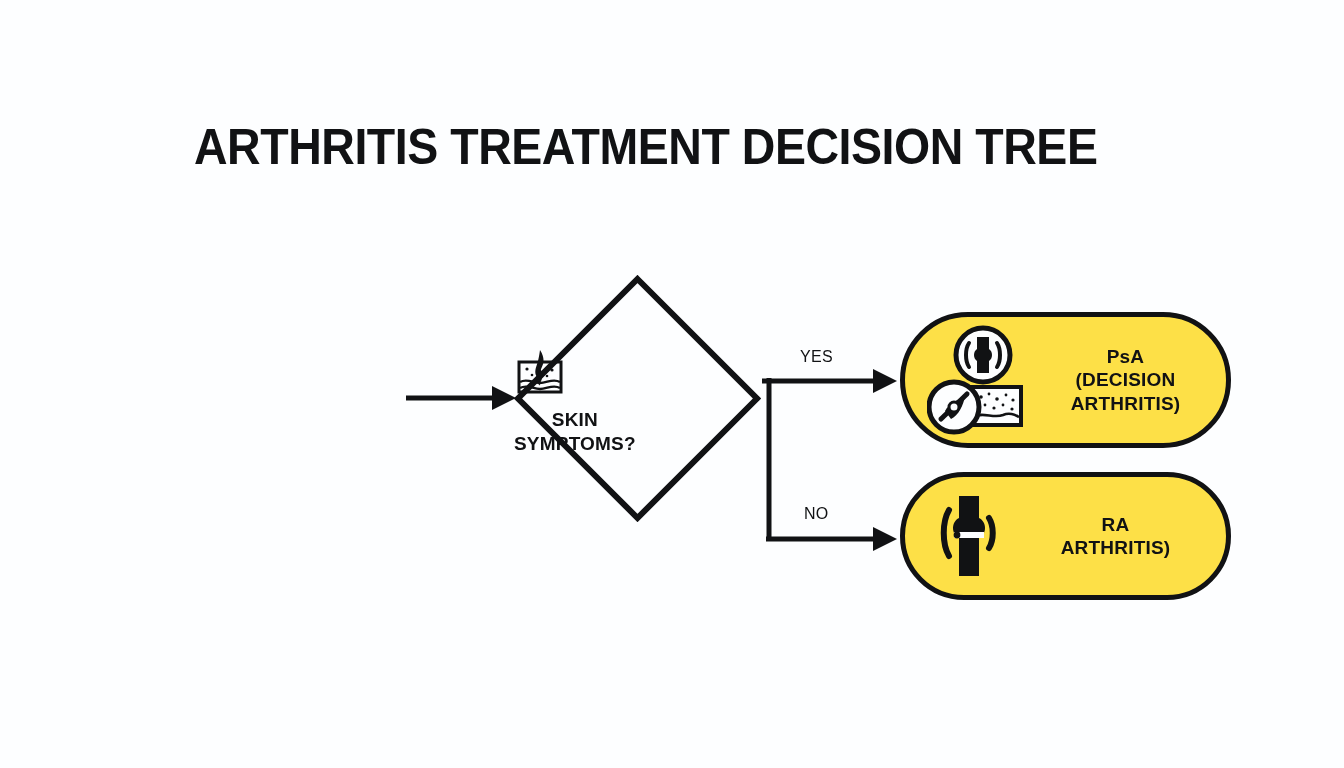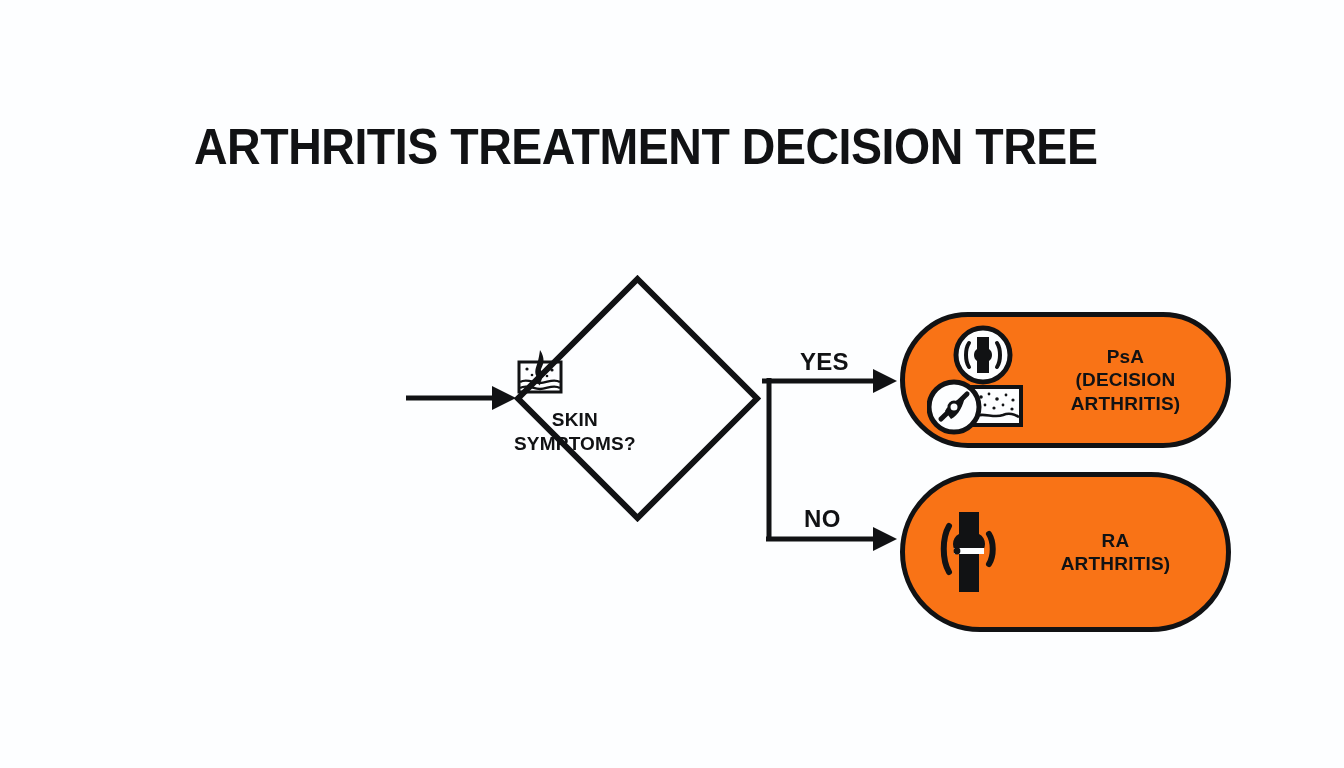--- a/index.html
+++ b/index.html
@@ -31,21 +31,21 @@
     color: #111214;
     white-space: nowrap;
     transform: scaleX(0.93);
     transform-origin: left top;
   }
 
   
   .node {
     position: absolute;
     box-sizing: border-box;
-    background: #f97316;
+    background: #fde047;
     border: 5px solid #111214;
     display: flex;
     align-items: center;
   }
   .node-pill {
     border-radius: 999px;
   }
   .node-label {
     font-weight: bold;
     color: #111214;
@@ -106,43 +106,43 @@
   #node-psa .node-label {
     font-size: 19px;
     flex: 1;
     margin-left: 8px;
     margin-right: 10px;
   }
   #node-ra {
     left: 900px;
     top: 472px;
     width: 331px;
-    height: 160px;
+    height: 128px;
     padding-left: 32px;
   }
   #node-ra .node-label {
     font-size: 19px;
     flex: 1;
     margin-left: 14px;
     margin-right: 10px;
   }
 
   
   #connectors {
     position: absolute;
     left: 0;
     top: 0;
     width: 1344px;
     height: 768px;
     pointer-events: none;
   }
   .edge-label {
     position: absolute;
-    font-size: 24px;
-    font-weight: bold;
+    font-size: 16px;
+    font-weight: normal;
     color: #111214;
     letter-spacing: 0.3px;
     text-align: center;
   }
   #edge-label-yes {
     left: 800px;
     top: 348px;
   }
   #edge-label-no {
     left: 804px;

